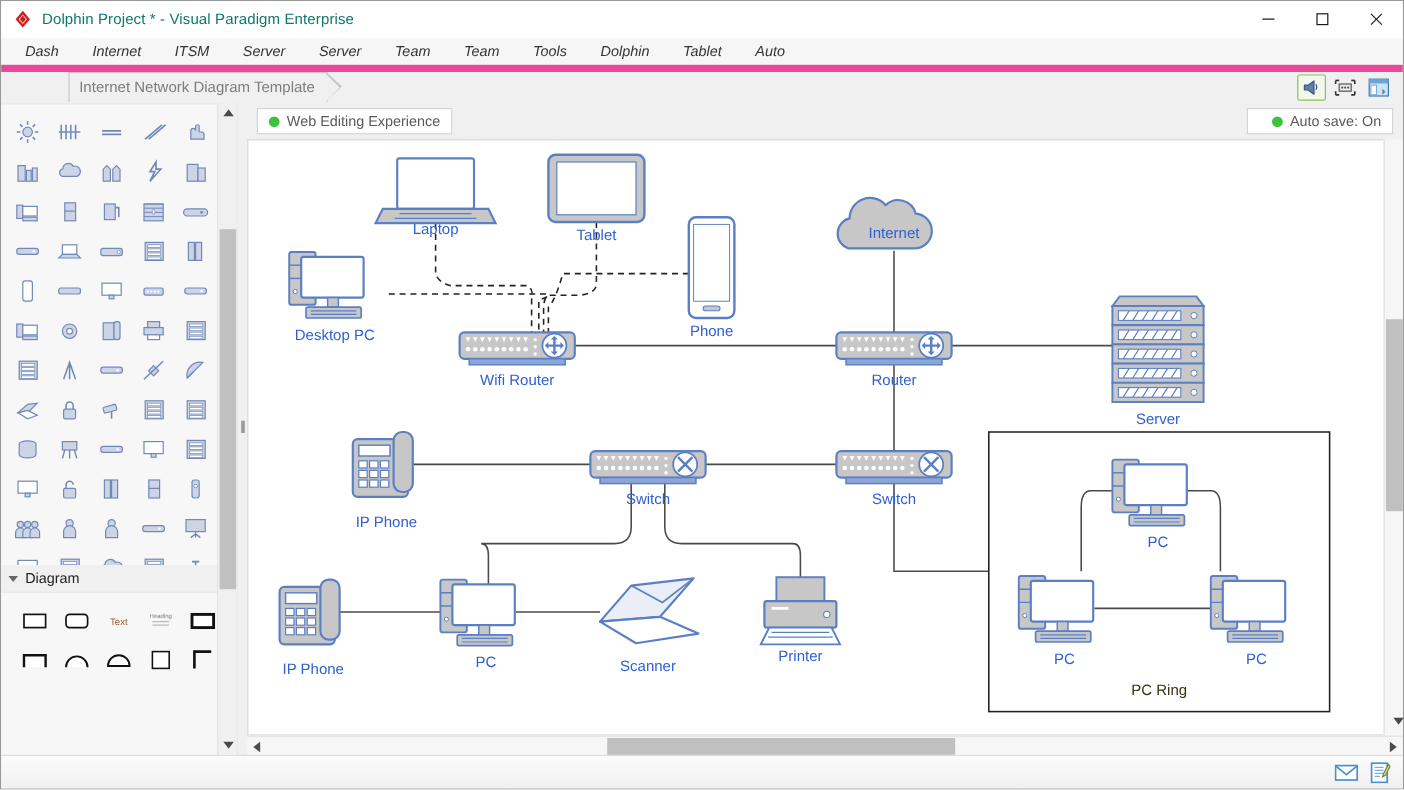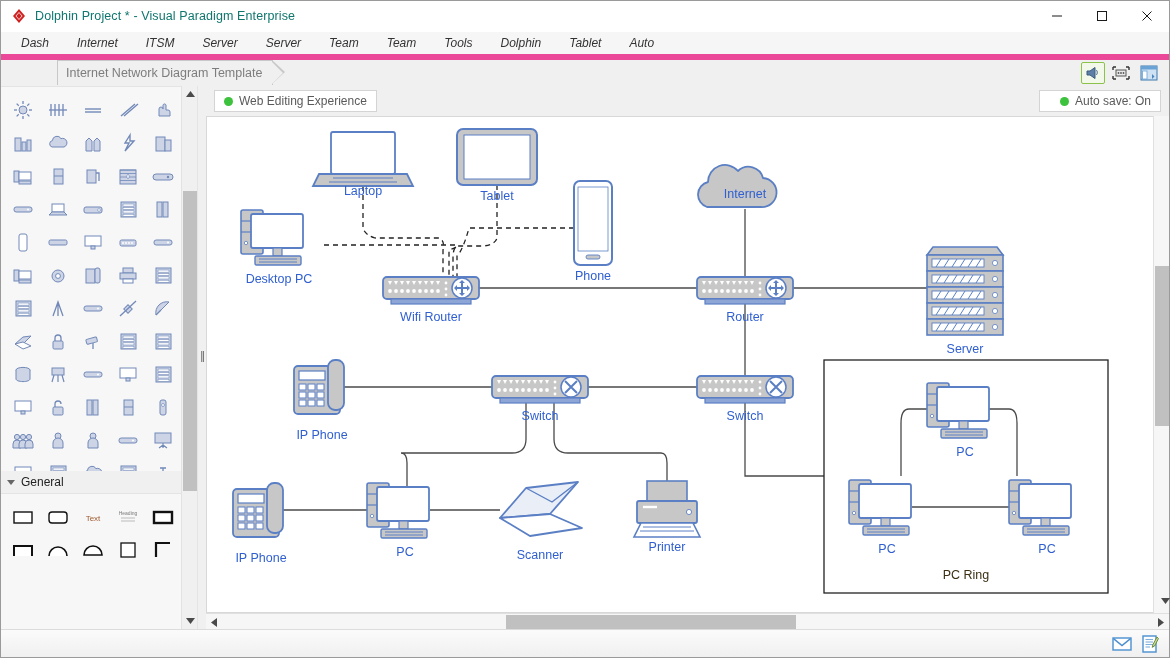--- a/index.html
+++ b/index.html
@@ -123,21 +123,21 @@
     border-top: 5px solid #666;
   }
   .sect-body {
     background: #f7f7f7;
     border-top: 1px solid #e4e4e4;
     padding: 6px 4px 6px 4px;
     display: flex; flex-wrap: wrap;
     align-content: flex-start;
   }
   .sect-body.network { height: 385px; overflow: hidden; }
-  .sect-body.general { flex: 1; overflow: hidden; }
+  .sect-body.general { flex: 1; overflow: hidden; justify-content: center; }
   .shape-cell {
     width: 32px; height: 31px;
     display: flex; align-items: center; justify-content: center;
     margin: 1px 1.5px;
   }
   .shape-cell svg { display: block; }
 
   
   .panel-scroll {
     position: absolute; right: 0; top: 0; bottom: 0;
@@ -729,21 +729,21 @@
           <div class="shape-cell">
             <svg width="24" height="22" viewBox="0 0 24 22">
               <rect x="4" y="12" width="16" height="5" rx="2" fill="#ccd4e6" stroke="#7289b8"></rect>
               <path d="M12 12V6M9 6h6" fill="none" stroke="#7289b8" stroke-width="1.3"></path>
             </svg>
           </div>
         </div>
 
       <div class="sect-header">
         <span class="tri"></span>
-        <span>General</span>
+        <span>Diagram</span>
       </div>
       <div class="sect-body general" id="gen-shapes">
           <div class="shape-cell">
             <svg width="24" height="22" viewBox="0 0 24 22">
               <rect x="3" y="6" width="18" height="11" fill="#fff" stroke="#111" stroke-width="1.4"></rect>
             </svg>
           </div>
           <div class="shape-cell">
             <svg width="24" height="22" viewBox="0 0 24 22">
               <rect x="3" y="6" width="18" height="11" rx="3" fill="#fff" stroke="#111" stroke-width="1.4"></rect>

